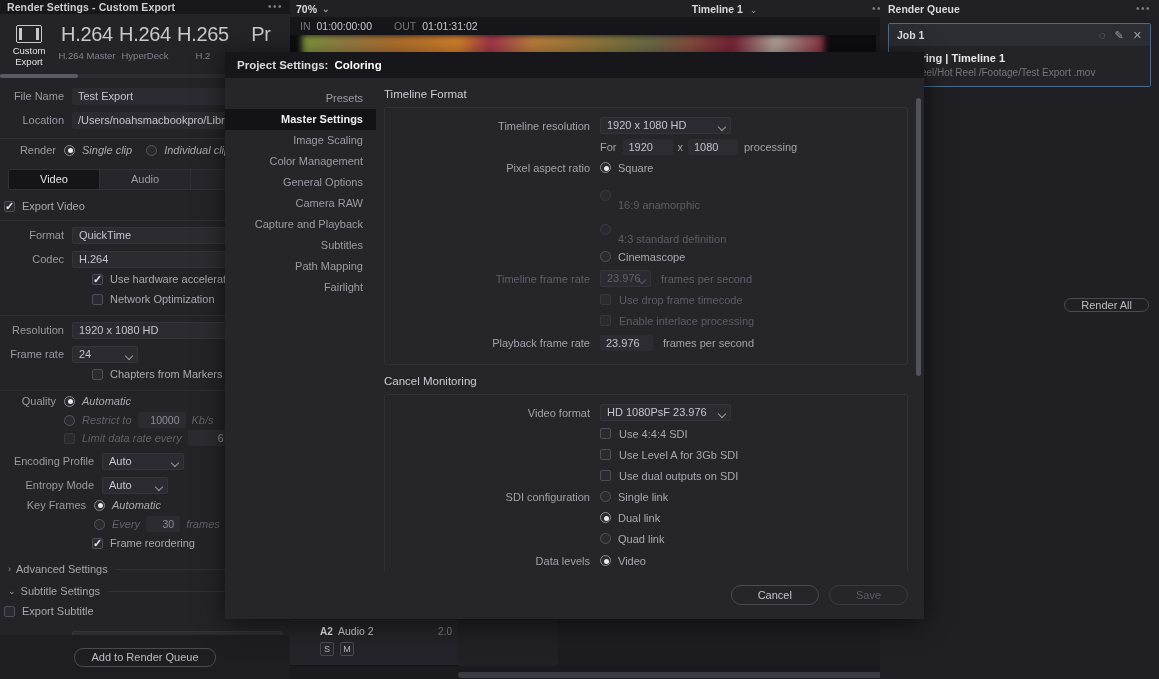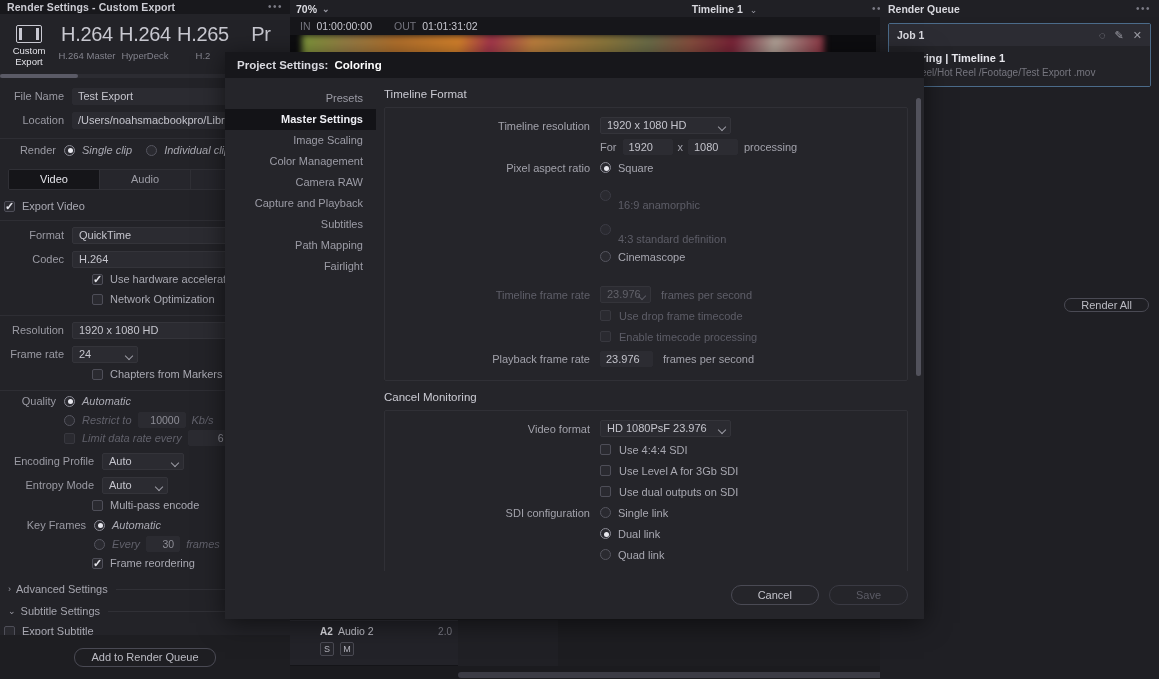--- a/index.html
+++ b/index.html
@@ -390,24 +390,20 @@
       <span class="numfield" style="width:42px">6</span>
     </div>
 
     <div class="form-row">
       <span class="lbl" style="width:86px">Encoding Profile</span>
       <span class="select" style="width:82px">Auto</span>
     </div>
     <div class="form-row">
       <span class="lbl" style="width:86px">Entropy Mode</span>
       <span class="select" style="width:66px">Auto</span>
-    </div>
-    <div class="chk-row" style="padding-left:92px">
-      <span class="check"></span>
-      <span class="chk-lbl">Multi-pass encode</span>
     </div>
 
     <div class="radio-row" style="padding-left:0;height:20px">
       <span class="lbl" style="width:86px">Key Frames</span>
       <span class="radio on"></span>
       <span class="radio-lbl">Automatic</span>
     </div>
     <div class="radio-row" style="padding-left:0;height:18px">
       <span class="lbl" style="width:86px">&nbsp;</span>
       <span class="radio"></span>
@@ -543,20 +539,21 @@
         <span>Project Settings:</span><span class="pname">Coloring</span>
       </span>
     </div>
 
     <div class="ps-main">
       <div class="ps-nav">
         <div class="ps-nav-item">Presets</div>
         <div class="ps-nav-item active">Master Settings</div>
         <div class="ps-nav-item">Image Scaling</div>
         <div class="ps-nav-item">Color Management</div>
+        <div class="ps-nav-item">General Options</div>
         <div class="ps-nav-item">Camera RAW</div>
         <div class="ps-nav-item">Capture and Playback</div>
         <div class="ps-nav-item">Subtitles</div>
         <div class="ps-nav-item">Path Mapping</div>
         <div class="ps-nav-item">Fairlight</div>
       </div>
 
       <div class="ps-content">
         <div class="ps-scroll-track"></div>
         <div class="ps-scroll-thumb"></div>
@@ -588,34 +585,34 @@
           <div class="ps-row">
             <span class="ps-lbl">&nbsp;</span>
             <span class="radio dim" style="border-color:#3c3c45"></span>
             <span class="ps-radio-lbl dim">4:3 standard definition</span>
           </div>
           <div class="ps-row">
             <span class="ps-lbl">&nbsp;</span>
             <span class="radio"></span>
             <span class="ps-radio-lbl">Cinemascope</span>
           </div>
-          <div class="ps-row" style="margin-top:19px">
+          <div class="ps-row" style="margin-top:3px">
             <span class="ps-lbl dim">Timeline frame rate</span>
             <span class="select dim" style="width:51px">23.976</span>
             <span class="ps-sub dim" style="margin-left:10px">frames per second</span>
           </div>
           <div class="ps-row">
             <span class="ps-lbl">&nbsp;</span>
             <span class="check dim"></span>
             <span class="ps-chk-lbl dim">Use drop frame timecode</span>
           </div>
           <div class="ps-row">
             <span class="ps-lbl">&nbsp;</span>
             <span class="check dim"></span>
-            <span class="ps-chk-lbl dim">Enable timecode processing</span>
+            <span class="ps-chk-lbl dim">Enable interlace processing</span>
           </div>
           <div class="ps-row" style="margin-top:3px">
             <span class="ps-lbl">Playback frame rate</span>
             <span class="ps-smallfield" style="width:53px">23.976</span>
             <span class="ps-sub" style="margin-left:10px">frames per second</span>
           </div>
         </div>
 
         <div class="ps-sect-title">Cancel Monitoring</div>
         <div class="ps-group">

